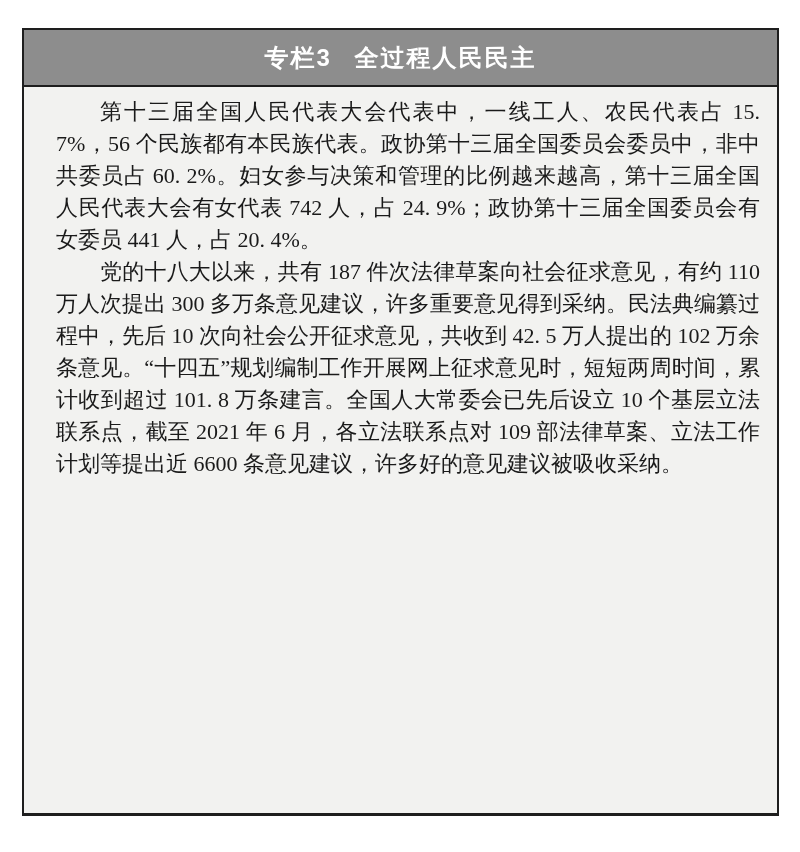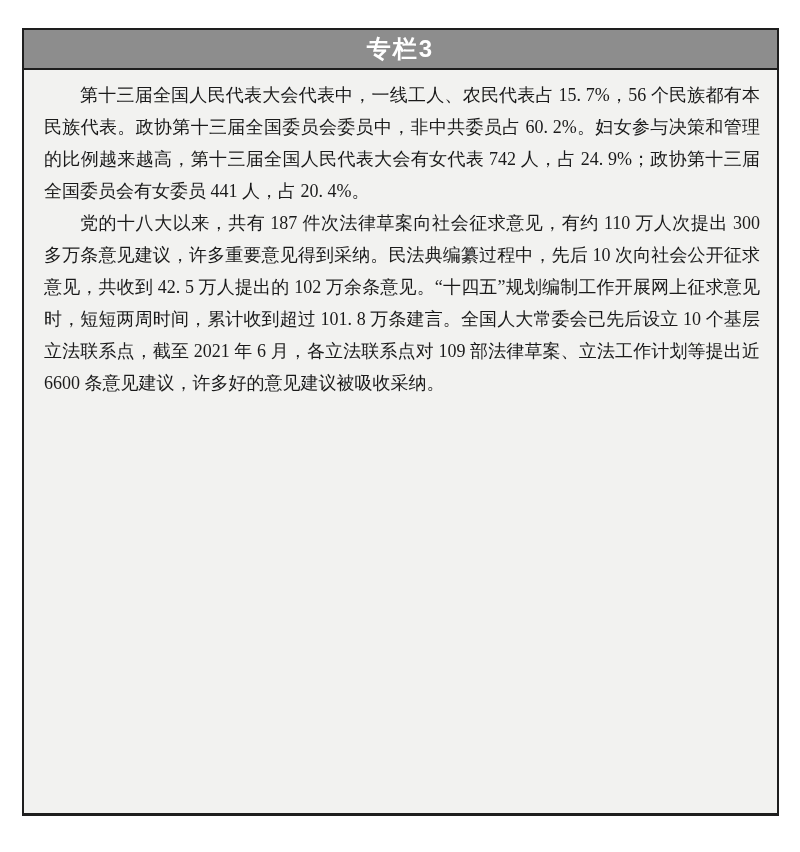--- a/index.html
+++ b/index.html
@@ -22,51 +22,52 @@
     position: absolute;
     left: 22px;
     top: 28px;
     width: 757px;
     height: 788px;
     background: var(--panel-bg);
     border: 2px solid var(--border-color);
     border-bottom-width: 3px;
   }
   .panel-header {
-    height: 40px;
+    height: 57px;
     background: var(--header-bg);
     border-bottom: 2px solid var(--border-color);
     display: flex;
     align-items: center;
     justify-content: center;
     color: var(--header-text);
     font-family: "Liberation Sans", "DejaVu Sans", sans-serif;
     font-weight: bold;
     font-size: 24px;
     letter-spacing: 2px;
   }
   .panel-header .header-title {
     margin-left: 0.95em;
   }
   .panel-body {
-    padding: 9px 17px 0 20px;
+    padding: 9px 17px 0 32px;
     color: var(--body-text);
-    font-size: 18px;
+    font-size: 22px;
     line-height: 32px;
     text-align: justify;
     text-justify: inter-ideograph;
   }
   .panel-body p {
     text-indent: 2em;
   }
 </style>
 </head>
 <body>
 
 <div class="panel">
   <div class="panel-header">
     <span class="header-label">专栏3</span>
+    <span class="header-title">全过程人民民主</span>
   </div>
   <div class="panel-body">
     <p>第十三届全国人民代表大会代表中，一线工人、农民代表占 15. 7%，56 个民族都有本民族代表。政协第十三届全国委员会委员中，非中共委员占 60. 2%。妇女参与决策和管理的比例越来越高，第十三届全国人民代表大会有女代表 742 人，占 24. 9%；政协第十三届全国委员会有女委员 441 人，占 20. 4%。</p>
     <p>党的十八大以来，共有 187 件次法律草案向社会征求意见，有约 110 万人次提出 300 多万条意见建议，许多重要意见得到采纳。民法典编纂过程中，先后 10 次向社会公开征求意见，共收到 42. 5 万人提出的 102 万余条意见。“十四五”规划编制工作开展网上征求意见时，短短两周时间，累计收到超过 101. 8 万条建言。全国人大常委会已先后设立 10 个基层立法联系点，截至 2021 年 6 月，各立法联系点对 109 部法律草案、立法工作计划等提出近 6600 条意见建议，许多好的意见建议被吸收采纳。</p>
   </div>
 </div>
 
 </body></html>

